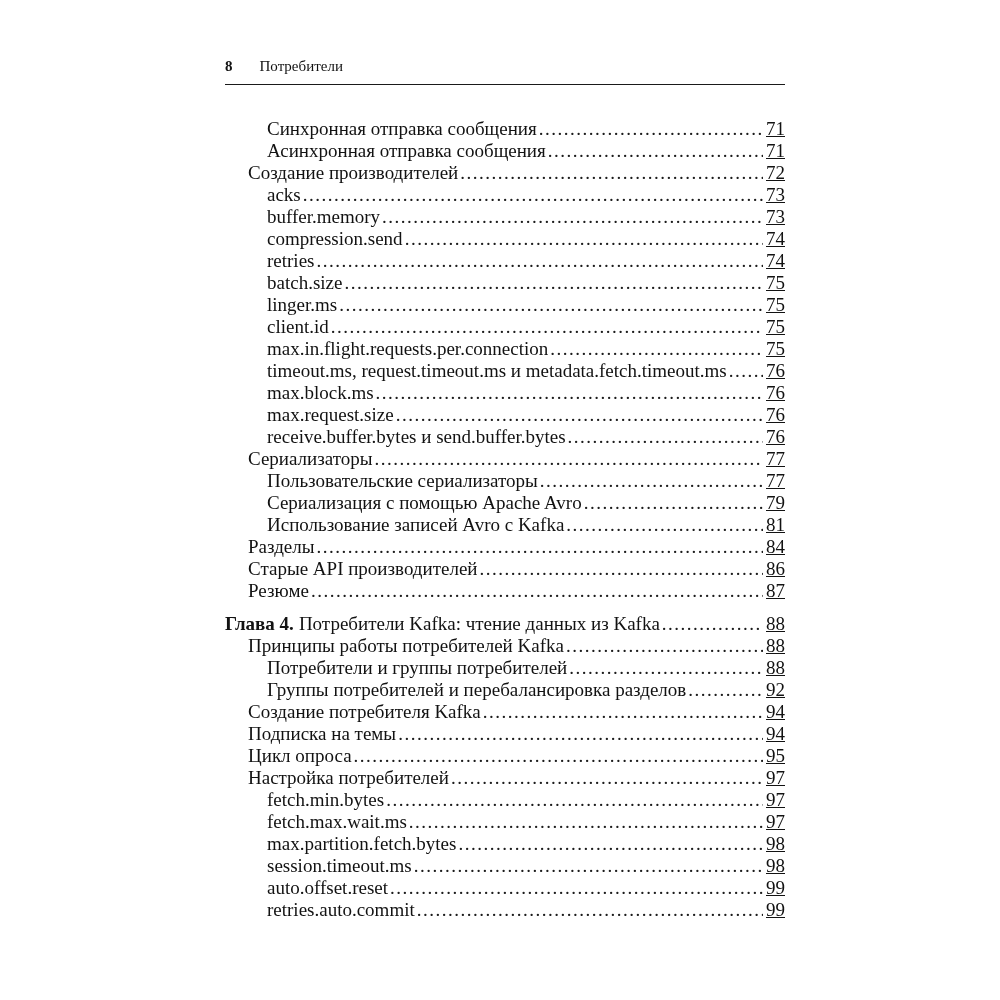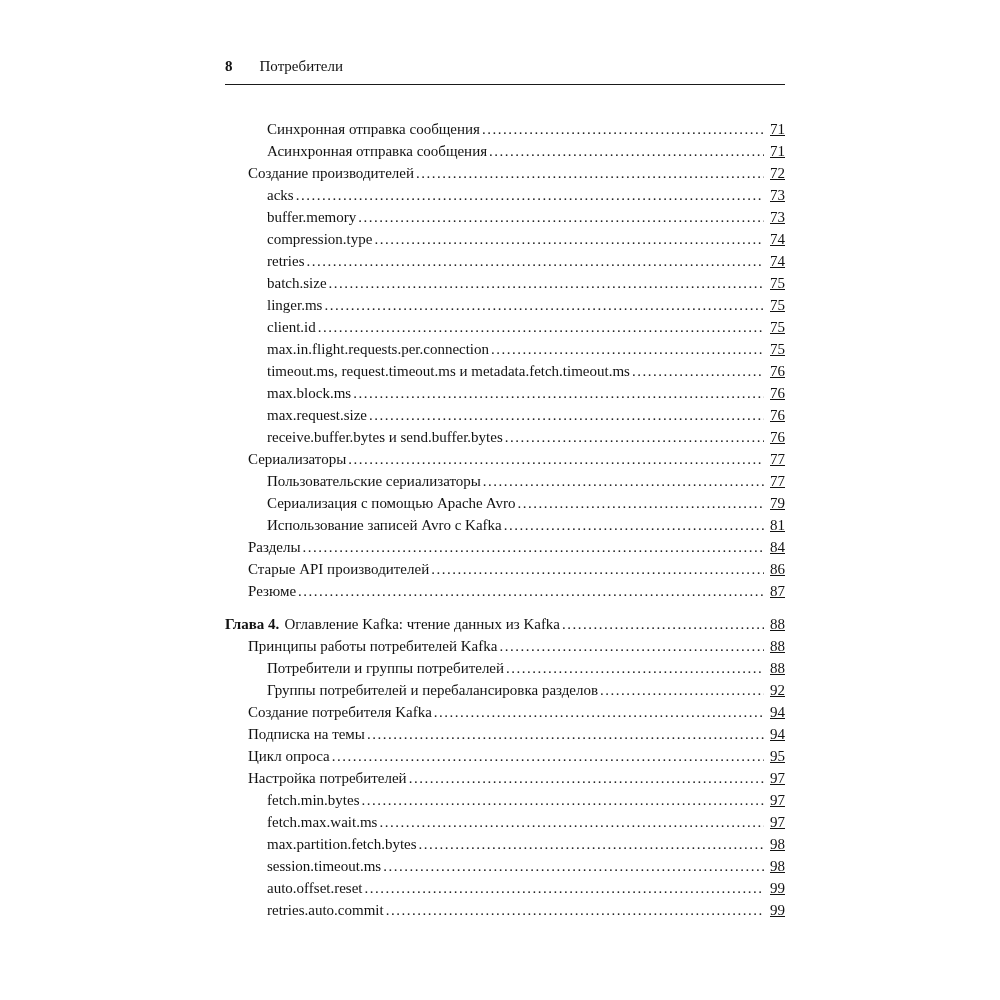--- a/index.html
+++ b/index.html
@@ -23,21 +23,21 @@
   }
   .page-num { font-weight: bold; }
   .page-title { margin-left: 27px; }
   .header-rule {
     border: none;
     border-top: 1.5px solid #1a1a1a;
     margin-top: 9px;
   }
   .toc {
     margin-top: 33px;
-    font-size: 15px;
+    font-size: 19px;
   }
   .toc-row {
     display: flex;
     align-items: baseline;
     height: 22px;
     line-height: 22px;
     white-space: nowrap;
   }
   .indent-0 { padding-left: 0; }
   .indent-1 { padding-left: 23px; }
@@ -104,21 +104,21 @@
 
   <div class="toc-row indent-2">
 
     <span class="toc-label">buffer.memory</span>
     <span class="toc-dots"></span>
     <span class="toc-page">73</span>
   </div>
 
   <div class="toc-row indent-2">
 
-    <span class="toc-label">compression.type</span>
+    <span class="toc-label">compression.send</span>
     <span class="toc-dots"></span>
     <span class="toc-page">74</span>
   </div>
 
   <div class="toc-row indent-2">
 
     <span class="toc-label">retries</span>
     <span class="toc-dots"></span>
     <span class="toc-page">74</span>
   </div>
@@ -223,21 +223,21 @@
 
   <div class="toc-row indent-1">
 
     <span class="toc-label">Резюме</span>
     <span class="toc-dots"></span>
     <span class="toc-page">87</span>
   </div>
 
   <div class="toc-row indent-0 gap-before">
     <span class="toc-prefix">Глава 4.</span>
-    <span class="toc-label">Оглавление Kafka: чтение данных из Kafka</span>
+    <span class="toc-label">Потребители Kafka: чтение данных из Kafka</span>
     <span class="toc-dots"></span>
     <span class="toc-page">88</span>
   </div>
 
   <div class="toc-row indent-1">
 
     <span class="toc-label">Принципы работы потребителей Kafka</span>
     <span class="toc-dots"></span>
     <span class="toc-page">88</span>
   </div>

